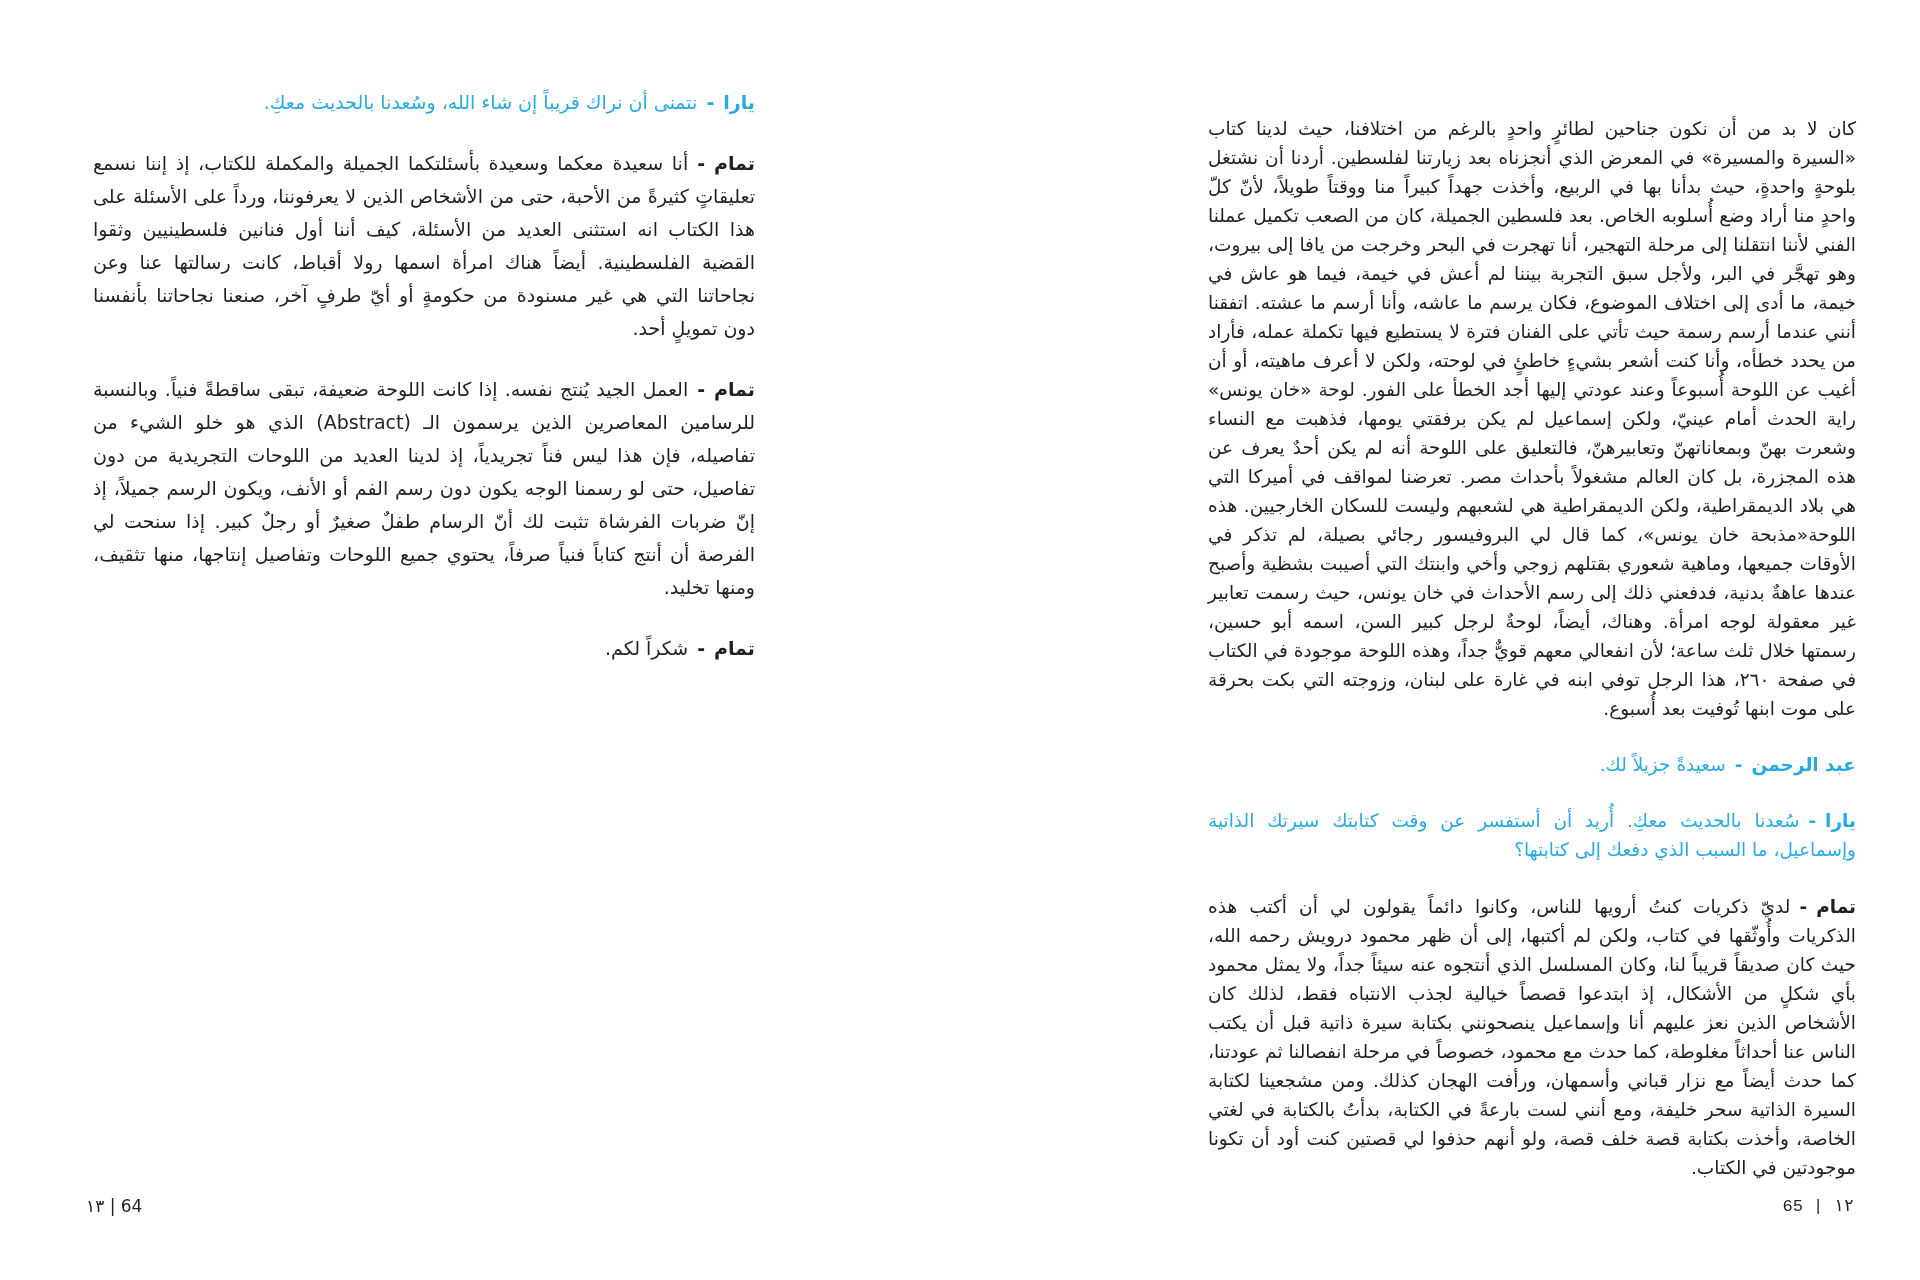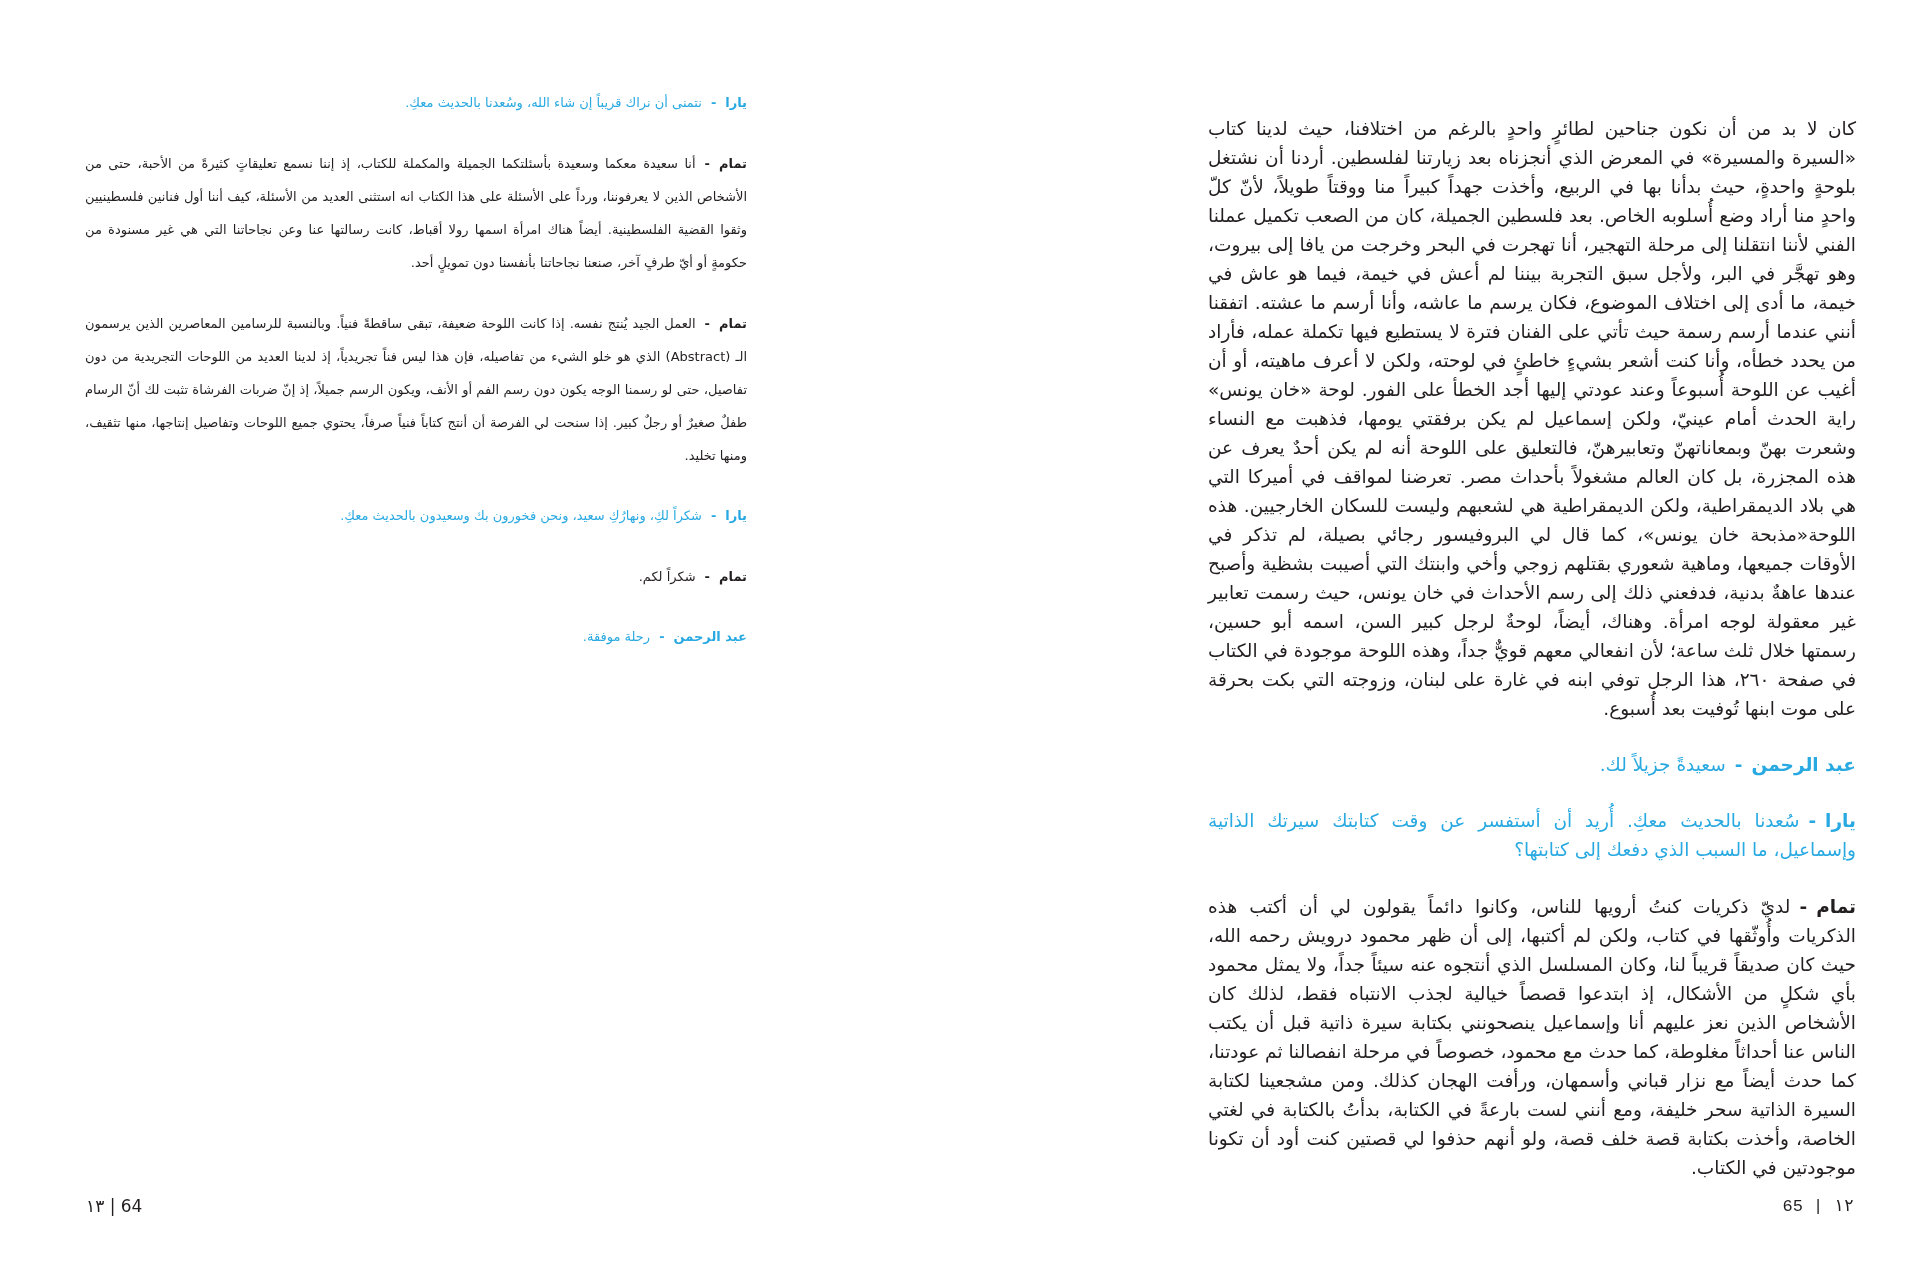--- a/index.html
+++ b/index.html
@@ -13,22 +13,22 @@
     position:relative;
     width:1920px;height:1280px;
     background:#ffffff;
   }
   .column{
     position:absolute;
     top:86px;
     direction:rtl;
   }
   .left-col{
-    left:85px;width:662px;
-    font-size:13px;line-height:33px;
+    left:93px;width:662px;
+    font-size:19px;line-height:33px;
   }
   .right-col{
     left:1208px;width:648px;
     font-size:18.5px;line-height:29px;
   }
   .block{
     text-align:justify;
     text-justify:inter-word;
     margin:0 0 27px 0;
   }
@@ -49,23 +49,21 @@
   .right-num{right:66px;font-family:Liberation Mono, monospace;}
 </style>
 </head>
 <body>
 
 <div class="spread">
   <div class="column left-col">
       <div class="block blue" dir="rtl"><span class="speaker">يارا</span><span class="dash">-</span><span class="dialogue-text">نتمنى أن نراك قريباً إن شاء الله، وسُعدنا بالحديث معكِ.</span></div>
       <div class="block black" dir="rtl"><span class="speaker">تمام</span><span class="dash">-</span><span class="dialogue-text">أنا سعيدة معكما وسعيدة بأسئلتكما الجميلة والمكملة للكتاب، إذ إننا نسمع تعليقاتٍ كثيرةً من الأحبة، حتى من الأشخاص الذين لا يعرفوننا، ورداً على الأسئلة على هذا الكتاب انه استثنى العديد من الأسئلة، كيف أننا أول فنانين فلسطينيين وثقوا القضية الفلسطينية. أيضاً هناك امرأة اسمها رولا أقباط، كانت رسالتها عنا وعن نجاحاتنا التي هي غير مسنودة من حكومةٍ أو أيّ طرفٍ آخر، صنعنا نجاحاتنا بأنفسنا دون تمويلٍ أحد.</span></div>
       <div class="block black" dir="rtl"><span class="speaker">تمام</span><span class="dash">-</span><span class="dialogue-text">العمل الجيد يُنتج نفسه. إذا كانت اللوحة ضعيفة، تبقى ساقطةً فنياً. وبالنسبة للرسامين المعاصرين الذين يرسمون الـ (Abstract) الذي هو خلو الشيء من تفاصيله، فإن هذا ليس فناً تجريدياً، إذ لدينا العديد من اللوحات التجريدية من دون تفاصيل، حتى لو رسمنا الوجه يكون دون رسم الفم أو الأنف، ويكون الرسم جميلاً، إذ إنّ ضربات الفرشاة تثبت لك أنّ الرسام طفلٌ صغيرٌ أو رجلٌ كبير. إذا سنحت لي الفرصة أن أنتج كتاباً فنياً صرفاً، يحتوي جميع اللوحات وتفاصيل إنتاجها، منها تثقيف، ومنها تخليد.</span></div>
-      <div class="block blue" dir="rtl"><span class="speaker">يارا</span><span class="dash">-</span><span class="dialogue-text">شكراً لكِ، ونهارُكِ سعيد، ونحن فخورون بك وسعيدون بالحديث معكِ.</span></div>
       <div class="block black" dir="rtl"><span class="speaker">تمام</span><span class="dash">-</span><span class="dialogue-text">شكراً لكم.</span></div>
-      <div class="block blue" dir="rtl"><span class="speaker">عبد الرحمن</span><span class="dash">-</span><span class="dialogue-text">رحلة موفقة.</span></div>
     </div>
   <div class="column right-col">
       <div class="block black" dir="rtl"><span class="dialogue-text">كان لا بد من أن نكون جناحين لطائرٍ واحدٍ بالرغم من اختلافنا، حيث لدينا كتاب «السيرة والمسيرة» في المعرض الذي أنجزناه بعد زيارتنا لفلسطين. أردنا أن نشتغل بلوحةٍ واحدةٍ، حيث بدأنا بها في الربيع، وأخذت جهداً كبيراً منا ووقتاً طويلاً، لأنّ كلّ واحدٍ منا أراد وضع أُسلوبه الخاص. بعد فلسطين الجميلة، كان من الصعب تكميل عملنا الفني لأننا انتقلنا إلى مرحلة التهجير، أنا تهجرت في البحر وخرجت من يافا إلى بيروت، وهو تهجَّر في البر، ولأجل سبق التجربة بيننا لم أعش في خيمة، فيما هو عاش في خيمة، ما أدى إلى اختلاف الموضوع، فكان يرسم ما عاشه، وأنا أرسم ما عشته. اتفقنا أنني عندما أرسم رسمة حيث تأتي على الفنان فترة لا يستطيع فيها تكملة عمله، فأراد من يحدد خطأه، وأنا كنت أشعر بشيءٍ خاطئٍ في لوحته، ولكن لا أعرف ماهيته، أو أن أغيب عن اللوحة أُسبوعاً وعند عودتي إليها أجد الخطأ على الفور. لوحة «خان يونس» راية الحدث أمام عينيّ، ولكن إسماعيل لم يكن برفقتي يومها، فذهبت مع النساء وشعرت بهنّ وبمعاناتهنّ وتعابيرهنّ، فالتعليق على اللوحة أنه لم يكن أحدٌ يعرف عن هذه المجزرة، بل كان العالم مشغولاً بأحداث مصر. تعرضنا لمواقف في أميركا التي هي بلاد الديمقراطية، ولكن الديمقراطية هي لشعبهم وليست للسكان الخارجيين. هذه اللوحة«مذبحة خان يونس»، كما قال لي البروفيسور رجائي بصيلة، لم تذكر في الأوقات جميعها، وماهية شعوري بقتلهم زوجي وأخي وابنتك التي أصيبت بشظية وأصبح عندها عاهةٌ بدنية، فدفعني ذلك إلى رسم الأحداث في خان يونس، حيث رسمت تعابير غير معقولة لوجه امرأة. وهناك، أيضاً، لوحةٌ لرجل كبير السن، اسمه أبو حسين، رسمتها خلال ثلث ساعة؛ لأن انفعالي معهم قويٌّ جداً، وهذه اللوحة موجودة في الكتاب في صفحة ٢٦٠، هذا الرجل توفي ابنه في غارة على لبنان، وزوجته التي بكت بحرقة على موت ابنها تُوفيت بعد أُسبوع.</span></div>
       <div class="block blue" dir="rtl"><span class="speaker">عبد الرحمن</span><span class="dash">-</span><span class="dialogue-text">سعيدةً جزيلاً لك.</span></div>
       <div class="block blue" dir="rtl"><span class="speaker">يارا</span><span class="dash">-</span><span class="dialogue-text">سُعدنا بالحديث معكِ. أُريد أن أستفسر عن وقت كتابتك سيرتك الذاتية وإسماعيل، ما السبب الذي دفعك إلى كتابتها؟</span></div>
       <div class="block black" dir="rtl"><span class="speaker">تمام</span><span class="dash">-</span><span class="dialogue-text">لديّ ذكريات كنتُ أرويها للناس، وكانوا دائماً يقولون لي أن أكتب هذه الذكريات وأُوثّقها في كتاب، ولكن لم أكتبها، إلى أن ظهر محمود درويش رحمه الله، حيث كان صديقاً قريباً لنا، وكان المسلسل الذي أنتجوه عنه سيئاً جداً، ولا يمثل محمود بأي شكلٍ من الأشكال، إذ ابتدعوا قصصاً خيالية لجذب الانتباه فقط، لذلك كان الأشخاص الذين نعز عليهم أنا وإسماعيل ينصحونني بكتابة سيرة ذاتية قبل أن يكتب الناس عنا أحداثاً مغلوطة، كما حدث مع محمود، خصوصاً في مرحلة انفصالنا ثم عودتنا، كما حدث أيضاً مع نزار قباني وأسمهان، ورأفت الهجان كذلك. ومن مشجعينا لكتابة السيرة الذاتية سحر خليفة، ومع أنني لست بارعةً في الكتابة، بدأتُ بالكتابة في لغتي الخاصة، وأخذت بكتابة قصة خلف قصة، ولو أنهم حذفوا لي قصتين كنت أود أن تكونا موجودتين في الكتاب.</span></div>
     </div>
   <div class="page-number left-num">١٣ | 64</div>
   <div class="page-number right-num">65 | ١٢</div>
 </div>

